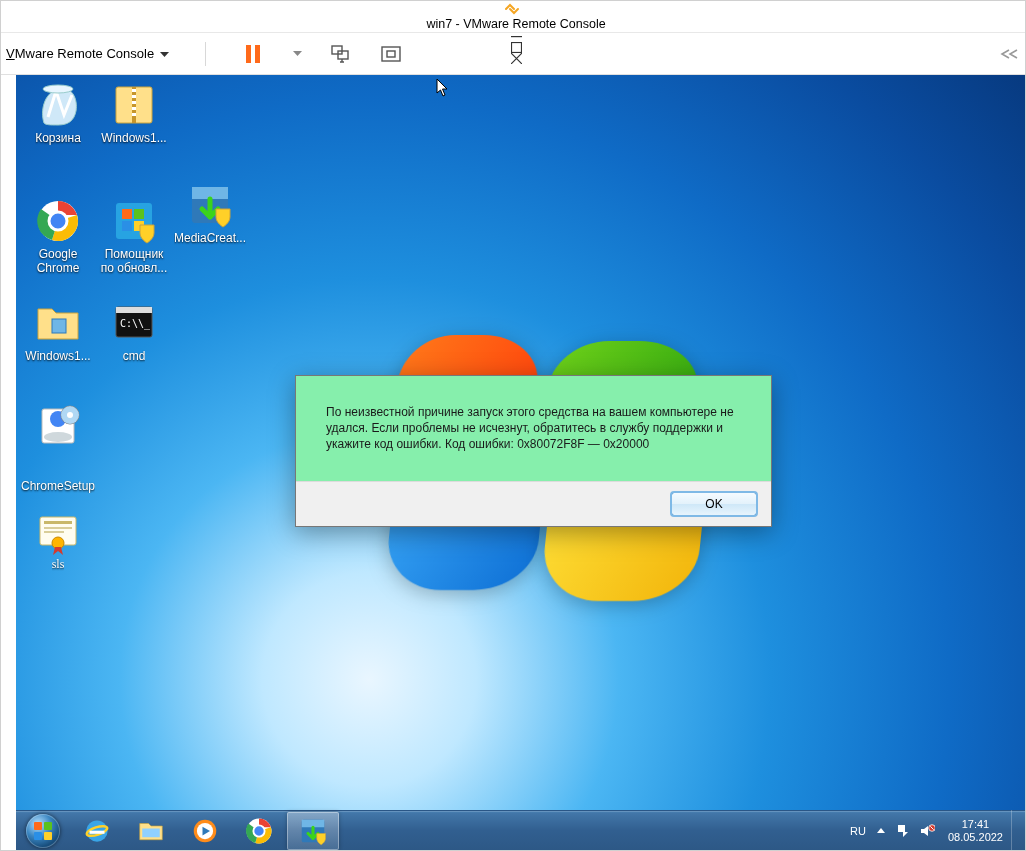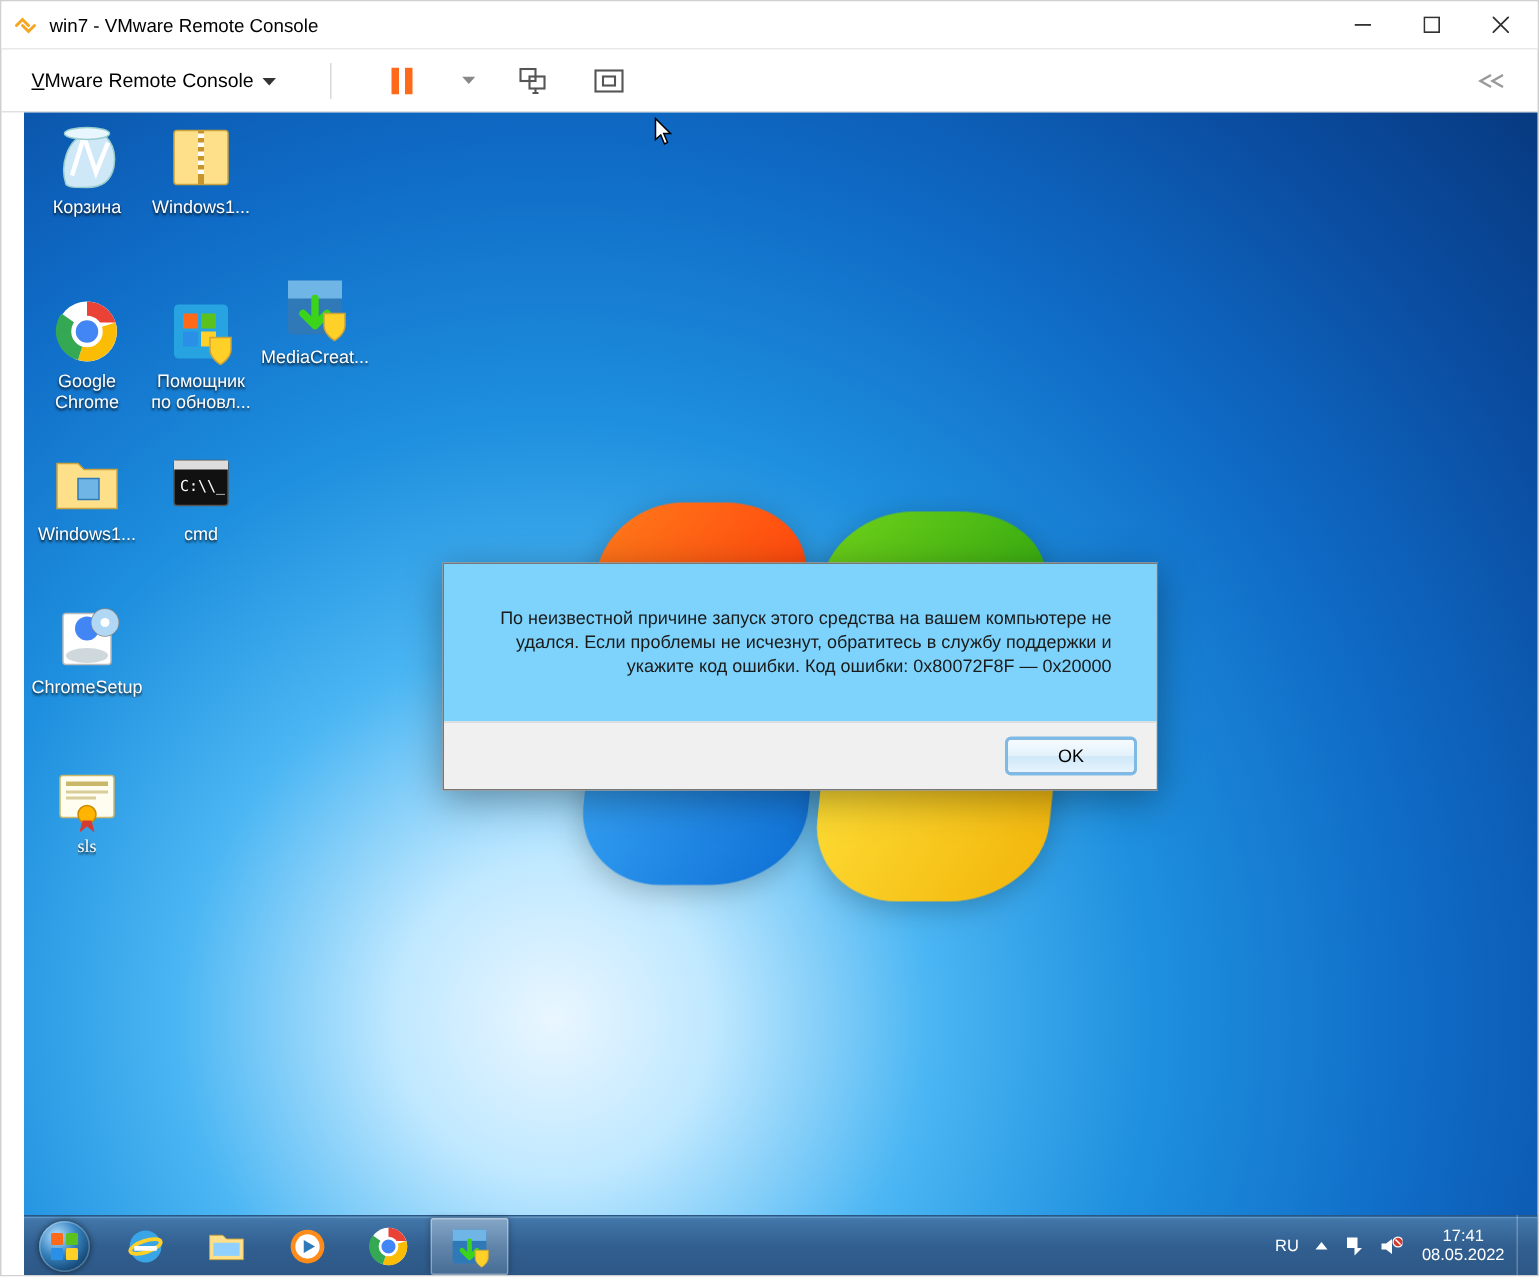--- a/index.html
+++ b/index.html
@@ -1,24 +1,24 @@
 <!DOCTYPE html>
 <html><head>
 <meta charset="utf-8">
 <style>
   html,body{margin:0;padding:0;width:1026px;height:851px;font-family:"Segoe UI",Tahoma,Arial,sans-serif;font-size:12px;overflow:hidden;background:#fff;color:#000;}
   *{box-sizing:border-box;}
   .vmrc-window{width:1026px;height:851px;border:1px solid #d0d0d0;position:relative;background:#fff;display:flex;flex-direction:column;}
   
-  .vmrc-titlebar{height:32px;display:flex;align-items:center;padding:0 2px 0 8px;background:#fff;border-bottom:1px solid #e8e8e8;}
+  .vmrc-titlebar{height:32px;display:flex;align-items:center;padding:0 2px 0 8px;background:#fff;border-bottom:1px solid #e8e8e8;flex-direction:column;}
   .vmrc-logo{width:16px;height:16px;margin-right:8px;}
   .vmrc-title{flex:1;font-size:12.5px;color:#000;}
   .vmrc-ctrl{width:46px;height:30px;display:flex;align-items:center;justify-content:center;color:#333;cursor:pointer;}
   
-  .vmrc-toolbar{height:42px;display:flex;align-items:center;padding:0 16px;gap:20px;border-bottom:1px solid #e0e0e0;}
+  .vmrc-toolbar{height:42px;display:flex;align-items:center;padding:0 1px;gap:20px;border-bottom:1px solid #e0e0e0;}
   .vmrc-menu{font-size:13px;padding:4px 4px;display:flex;align-items:center;cursor:pointer;}
   .vmrc-menu u{text-decoration:underline;}
   .menu-caret{margin-left:6px;}
   .tb-sep{width:1px;height:24px;background:#d8d8d8;margin:0 12px;}
   .tb-btn{width:30px;height:30px;display:flex;align-items:center;justify-content:center;cursor:pointer;color:#555;}
   .tb-collapse{margin-left:auto;color:#888;}
   
   .guest{flex:1;position:relative;overflow:hidden;background:radial-gradient(circle at 35% 78%, #e9f6ff 0%, #bfe8ff 12%, #4bb6f3 28%, #1e8fde 45%, #0f6bc6 65%, #0a4ca0 85%, #073a80 100%);margin-left:15px;}
   
   .win7-logo{position:absolute;left:370px;top:260px;width:300px;height:300px;}
@@ -29,21 +29,21 @@
   .wl.y{background:linear-gradient(120deg,#ffe23a,#f2b40a);width:155px;height:130px;left:160px;top:136px;}
   
   .icons{position:absolute;left:4px;top:6px;}
   .dicon{width:76px;height:92px;display:flex;flex-direction:column;align-items:center;justify-content:flex-start;position:absolute;cursor:pointer;}
   .dicon .img{width:48px;height:48px;display:flex;align-items:center;justify-content:center;}
   .dicon .lbl{text-align:center;color:#fff;text-shadow:0 1px 2px rgba(0,0,0,.9);font-size:12px;line-height:14px;margin-top:2px;max-width:74px;overflow:hidden;}
   
   .dialog{position:absolute;left:279px;top:300px;width:477px;background:#f0f0f0;border:1px solid #777;box-shadow:0 6px 24px rgba(0,0,0,.35);}
   .dlg-caption{height:28px;background:linear-gradient(#fdfdfd,#e8ecf1 45%,#d9e0e8 46%,#e7edf3);border-bottom:1px solid #b7c0cc;display:flex;align-items:center;padding-left:10px;font-size:12px;color:#222;}
   .dlg-close{width:38px;height:16px;margin-left:auto;margin-right:6px;border:1px solid #a22;border-radius:3px;background:linear-gradient(#f08080,#d43b2e 48%,#c52a1c 52%,#e04a3c);display:flex;align-items:center;justify-content:center;color:#fff;cursor:pointer;box-shadow:inset 0 0 0 1px rgba(255,255,255,.4);}
-  .dlg-body{background:#7dd3fc;padding:28px 30px 28px 30px;font-size:12px;color:#1a1a1a;line-height:1.35;text-align:right;}
+  .dlg-body{background:#86efac;padding:28px 30px 28px 30px;font-size:12px;color:#1a1a1a;line-height:1.35;}
   .dlg-footer{padding:10px 14px;display:flex;justify-content:flex-end;background:#f0f0f0;border-top:1px solid #dcdcdc;}
   .btn-ok{width:86px;height:24px;border:1px solid #2f79b9;border-radius:3px;background:linear-gradient(#f5fbff,#e4f2fb 48%,#cfe8f8 52%,#e7f4fd);font-size:12px;cursor:pointer;outline:2px solid #7fb9e6;outline-offset:-1px;}
   
   .taskbar{position:absolute;left:0;right:0;bottom:0;height:40px;background:linear-gradient(#4c84b6 0%,#4276a8 6%,#315f90 50%,#2d5886 100%);border-top:1px solid #2a5686;box-shadow:inset 0 1px 0 rgba(255,255,255,.15);display:flex;align-items:center;}
   .start-orb{width:54px;height:40px;display:flex;align-items:center;justify-content:center;cursor:pointer;}
   .orb{width:34px;height:34px;border-radius:50%;background:radial-gradient(circle at 35% 30%,#fff 0%,#9ed0f4 8%,#3a86c2 40%,#184f7e 70%,#0d3a63 100%);box-shadow:0 0 4px rgba(0,0,0,.6),inset 0 0 0 1px rgba(255,255,255,.25);}
   .orb-flag{position:relative;width:18px;height:18px;}
   .of{position:absolute;width:8px;height:8px;border-radius:1px;}
   .of.r{background:#ff6a1a;left:0;top:0;}
   .of.g{background:#5bc21d;right:0;top:0;}
@@ -191,21 +191,21 @@
           <div class="lbl">Windows1...</div>
         </div>
         <div class="dicon" style="left: 76px; top: 218px;">
           <div class="img">
             <svg width="48" height="48" viewBox="0 0 48 48">
               <use href="#i-cmd"></use>
             </svg>
           </div>
           <div class="lbl">cmd</div>
         </div>
-        <div class="dicon" style="left: 0px; top: 320px;">
+        <div class="dicon" style="left: 0px; top: 320px; justify-content: space-between;">
           <div class="img">
             <svg width="48" height="48" viewBox="0 0 48 48">
               <use href="#i-chromesetup"></use>
             </svg>
           </div>
           <div class="lbl">ChromeSetup</div>
         </div>
         <div class="dicon" style="left: 0px; top: 426px; font-family: Liberation Serif, serif;">
           <div class="img">
             <svg width="48" height="48" viewBox="0 0 48 48">

